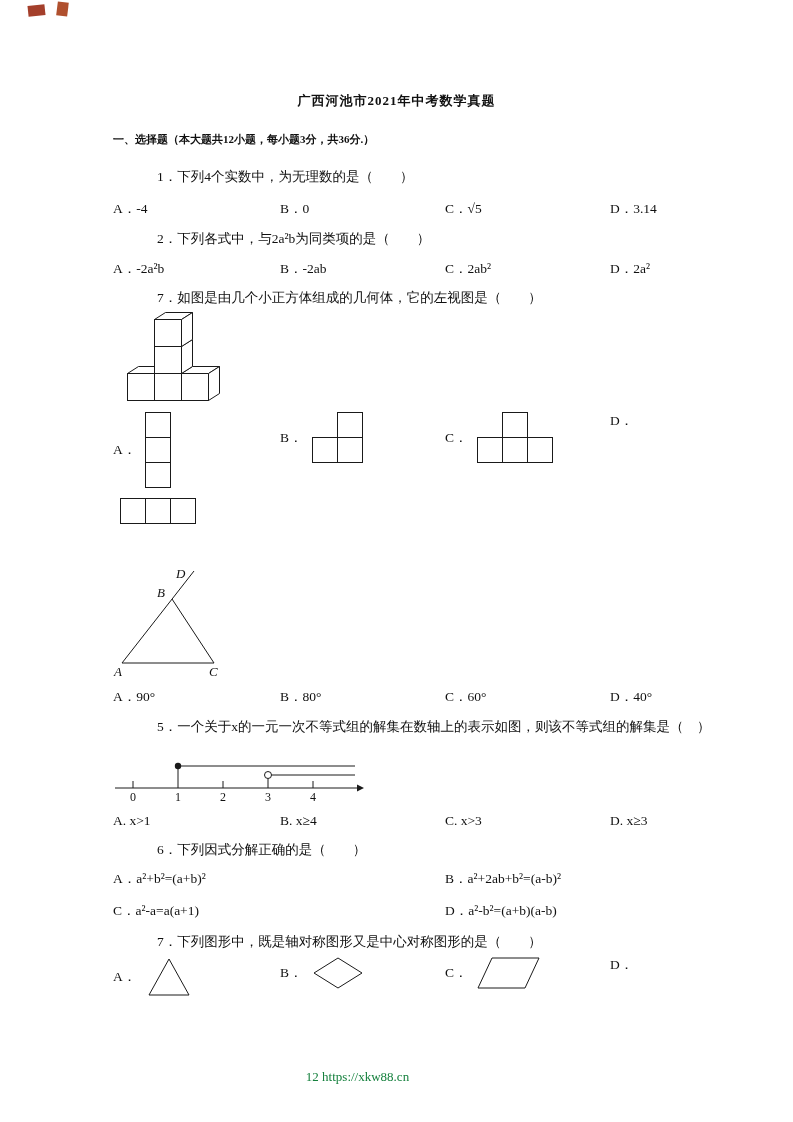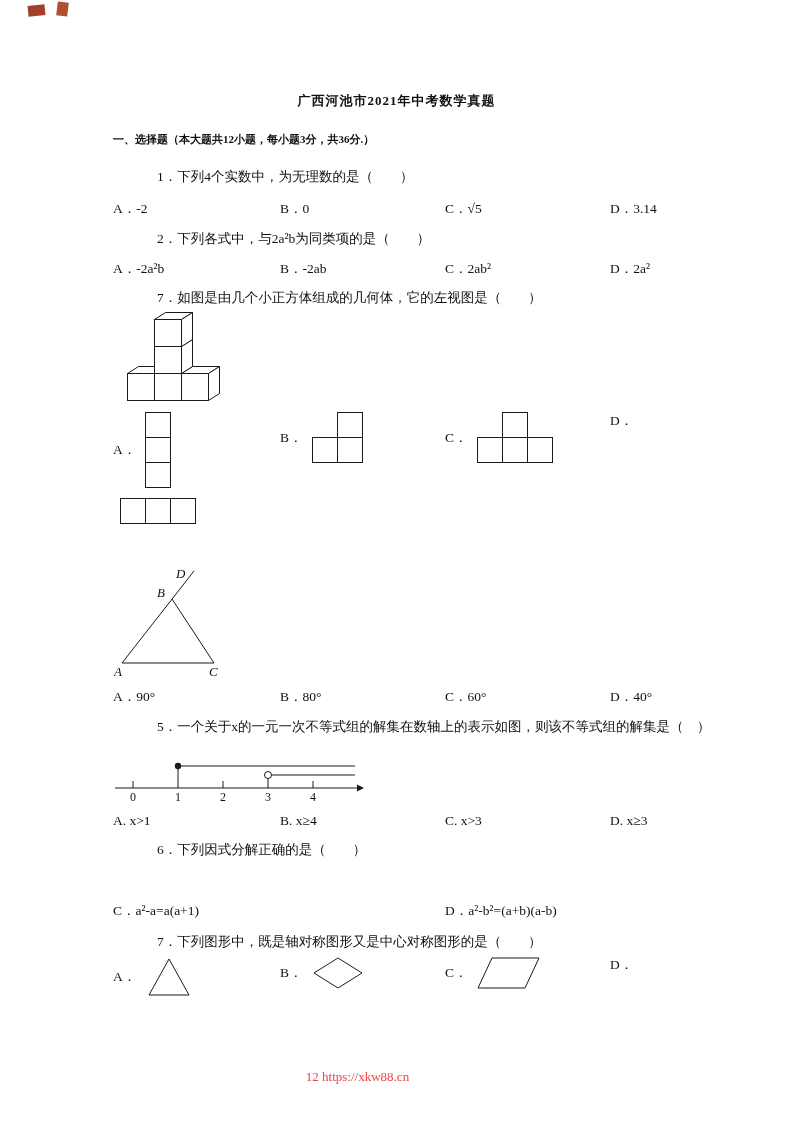--- a/index.html
+++ b/index.html
@@ -10,38 +10,38 @@
   .stem{left:113px;font-size:13.5px;white-space:pre;margin-left:44px;}
   .optgrid{left:113px;display:grid;grid-template-columns:167px 165px 165px auto;width:567px;font-size:13.5px;align-items:start;}
   .optgrid2{left:113px;display:grid;grid-template-columns:332px auto;width:567px;font-size:13.5px;}
   .figcell{display:flex;align-items:center;gap:9px;}
   .figcell .lbl{font-size:13.5px;white-space:pre;}
   svg{display:block;}
   svg .ln{stroke:#1a1a1a;stroke-width:1;fill:none;}
   svg .face{fill:#ffffff;stroke:#1a1a1a;stroke-width:1;}
   svg .lab{font-family:"Liberation Serif",serif;font-style:italic;font-size:13px;fill:#111;}
   svg .num{font-family:"Liberation Serif",serif;font-size:12px;fill:#111;}
-  .footer{left:0;top:1069px;width:715px;text-align:center;font-size:13px;color:#ef4444;}
+  .footer{left:0;top:1069px;width:715px;text-align:center;font-size:13px;color:#15803d;}
   .mark1{left:28px;top:5px;width:17px;height:11px;background:#a43f2b;transform:rotate(-6deg);}
   .mark2{left:57px;top:2px;width:11px;height:14px;background:#b0502e;transform:rotate(7deg);}
 </style>
 </head>
 <body>
 
 <div class="page">
 
   <div class="abs mark1"></div>
   <div class="abs mark2"></div>
 
   <div class="abs title">广西河池市2021年中考数学真题</div>
   <div class="abs section">一、选择题（本大题共12小题，每小题3分，共36分.）</div>
 
   <div class="abs stem" style="top:168px">1．下列4个实数中，为无理数的是（　　）</div>
   <div class="abs optgrid" style="top:200px">
-    <span>A．-2</span>
+    <span>A．-4</span>
     <span>B．0</span>
     <span>C．√5</span>
     <span>D．3.14</span>
   </div>
 
   <div class="abs stem" style="top:230px">2．下列各式中，与2a²b为同类项的是（　　）</div>
   <div class="abs optgrid" style="top:260px">
     <span>A．-2a²b</span>
     <span>B．-2ab</span>
     <span>C．2ab²</span>
@@ -141,20 +141,24 @@
   </svg>
 
   <div class="abs optgrid" style="top:813px">
     <span>A. x&gt;1</span>
     <span>B. x≥4</span>
     <span>C. x&gt;3</span>
     <span>D. x≥3</span>
   </div>
 
   <div class="abs stem" style="top:841px">6．下列因式分解正确的是（　　）</div>
+  <div class="abs optgrid2" style="top:870px">
+    <span>A．a²+b²=(a+b)²</span>
+    <span>B．a²+2ab+b²=(a-b)²</span>
+  </div>
   <div class="abs optgrid2" style="top:902px">
     <span>C．a²-a=a(a+1)</span>
     <span>D．a²-b²=(a+b)(a-b)</span>
   </div>
 
   <div class="abs stem" style="top:933px">7．下列图形中，既是轴对称图形又是中心对称图形的是（　　）</div>
   <div class="abs optgrid" style="top:956px">
     <div class="figcell">
       <span class="lbl">A．</span>
       <svg width="48" height="42">

